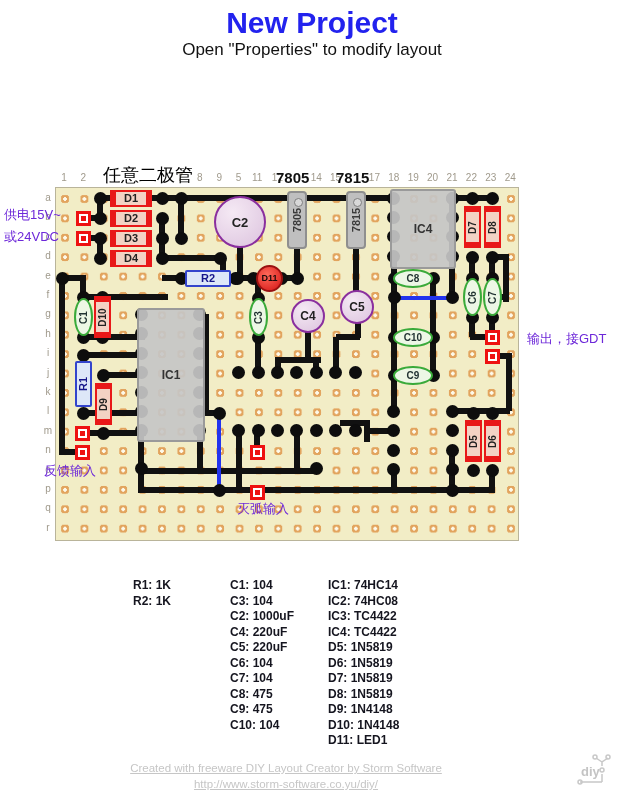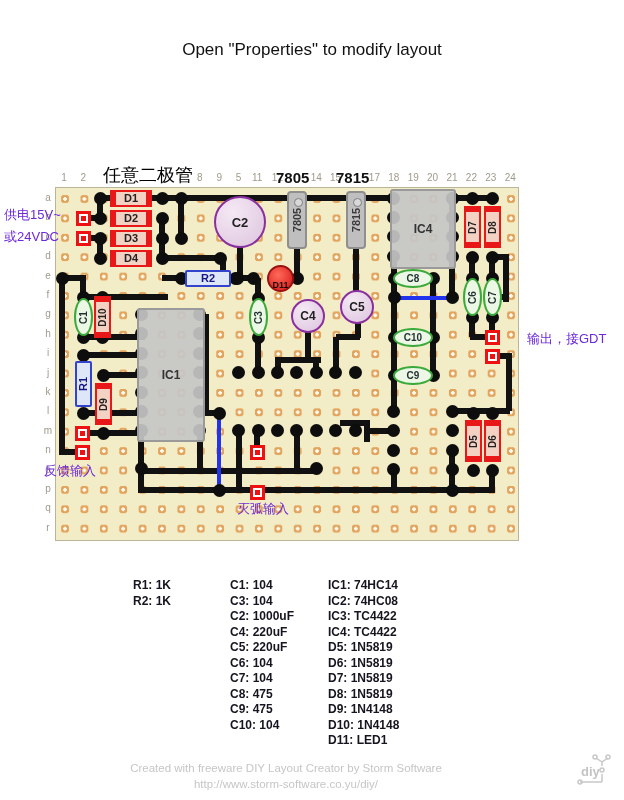--- a/index.html
+++ b/index.html
@@ -33,26 +33,27 @@
   .reghole{position:absolute;left:50%;top:5px;width:7px;height:7px;margin-left:-3.5px;border-radius:50%;
            background:#d8d8d8;border:1px solid #7e7e7e;}
   .ic{background:rgba(198,198,198,0.92);border:2px solid #9a9a9a;border-radius:3px;color:#333;font-size:12px;}
   .annot{font-size:13px;color:#6d28d9;z-index:8;white-space:nowrap;}
   .annot-cjk-top{font-size:18px;font-weight:normal;z-index:8;color:#000000;white-space:nowrap;}
   .reghdr{font-size:15px;font-weight:bold;color:#111;z-index:8;}
   #watermark{left:237px;top:366px;z-index:7;color:rgba(112,112,112,0.45);font-weight:bold;
              font-size:38px;pointer-events:none;white-space:nowrap;}
   #watermark .net{font-size:20px;}
   .plist{z-index:1;font-size:12px;font-weight:bold;color:#15151f;line-height:15.5px;white-space:pre;}
-  .footer{left:0;width:572px;text-align:center;font-size:11.5px;color:#c6c6c6;z-index:1;}
+  .footer{left:0;width:572px;text-align:center;font-size:11.5px;color:#c6c6c6;z-index:1;text-decoration:underline;}
 </style>
 </head>
 <body>
 
 <div id="stage" style="--title: #2222ee; --board: #f2edc6; --wire: #111111; --jumper: #2233ee; --pad: #ee1111; --dred: #e81818; --rblue: #3344cc; --cgreen: #3aaa3a; --cpurple: #8a2f9e;">
+  <div class="abs" id="title">New Project</div>
   <div class="abs" id="subtitle">Open "Properties" to modify layout</div>
 
   <div class="abs" id="board"></div>
 
   <div class="abs annot-cjk-top" style="left:103px;top:163px;">任意二极管</div>
   <div class="abs reghdr" style="left:276px;top:169px;">7805</div>
   <div class="abs reghdr" style="left:336px;top:169px;">7815</div>
   <div class="abs annot" style="left:4px;top:206px;">供电15V~</div>
   <div class="abs annot" style="left:4px;top:228px;">或24VDC</div>
   <div class="abs annot" style="left:527px;top:330px;">输出，接GDT</div>
@@ -316,21 +317,21 @@
     </div>
     <div class="abs comp diode_v" style="left: 463.5px; top: 206px; width: 17px; height: 42px;">
       <span class="vlab">D7</span>
     </div>
     <div class="abs comp diode_v" style="left: 483.5px; top: 206px; width: 17px; height: 42px;">
       <span class="vlab">D8</span>
     </div>
     <div class="abs comp resistor_h" style="left: 185px; top: 269.5px; width: 46px; height: 17px;">
       <span>R2</span>
     </div>
-    <div class="abs comp led" style="left: 267px; top: 264.5px; width: 27px; height: 27px; align-items: flex-end;">
+    <div class="abs comp led" style="left: 256px; top: 264.5px; width: 27px; height: 27px;">
       <span>D11</span>
     </div>
     <div class="abs comp cap_v" style="left: 73.5px; top: 298px; width: 19px; height: 38px;">
       <span class="vlab">C1</span>
     </div>
     <div class="abs comp diode_v" style="left: 93.5px; top: 296px; width: 17px; height: 42px;">
       <span class="vlab">D10</span>
     </div>
     <div class="abs comp cap_v" style="left: 248.5px; top: 298px; width: 19px; height: 38px;">
       <span class="vlab">C3</span>

